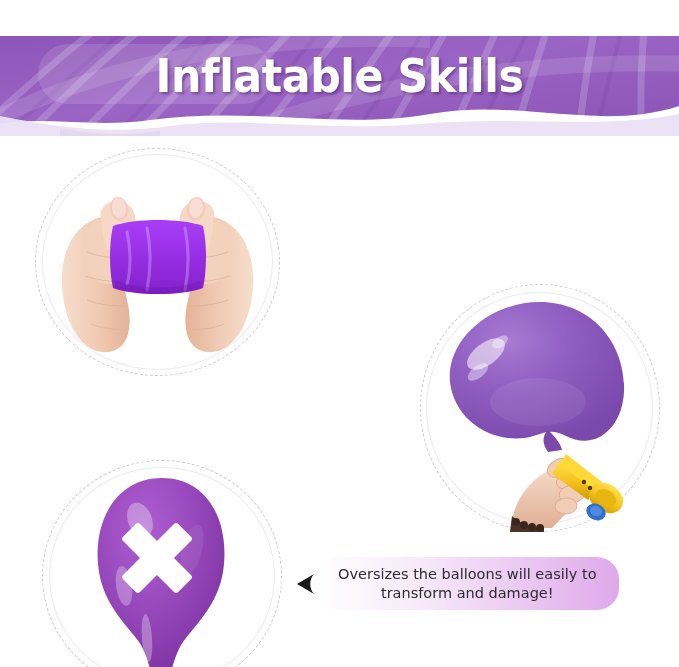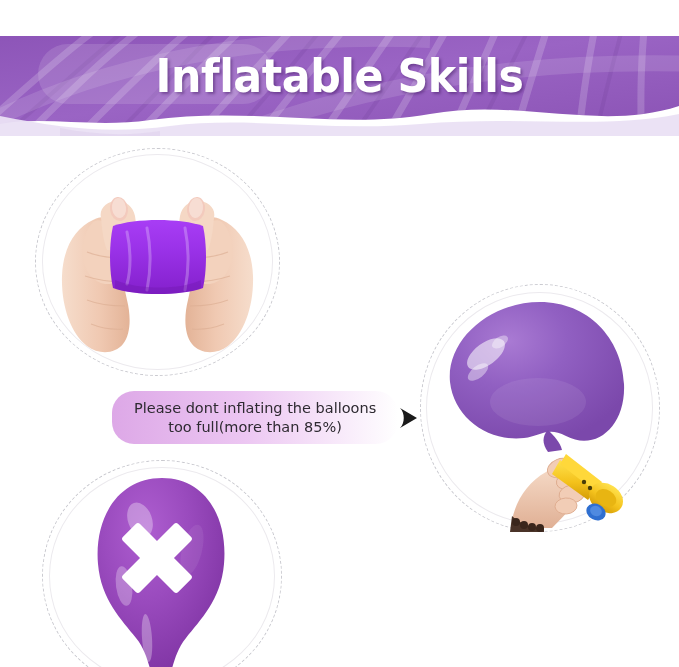--- a/index.html
+++ b/index.html
@@ -331,24 +331,24 @@
       </g>
 
       <g>
         <rect x="76" y="86" width="78" height="24" rx="3" transform="rotate(45 115 98)" fill="#ffffff"></rect>
         <rect x="76" y="86" width="78" height="24" rx="3" transform="rotate(-45 115 98)" fill="#ffffff"></rect>
       </g>
     </svg>
   </div>
 
 
-  <div class="callout c2">
-    <span class="pill pill-left-fade">Please dont inflating the balloons
-too full(more than 85%)</span>
+
+  <div class="callout c3">
     <span class="arrow">
       <svg width="22" height="26" viewBox="0 0 22 26">
-        <path d="M19,13 L2,3 C7,8 7,18 2,23 Z" fill="#1a1a1a"></path>
+        <path d="M3,13 L20,3 C15,8 15,18 20,23 Z" fill="#1a1a1a"></path>
       </svg>
     </span>
-  </div>
-
+    <span class="pill pill-right-fade2">Oversizes the balloons will easily to
+transform and damage!</span>
+  </div>
 
 </div>
 
 </body></html>

